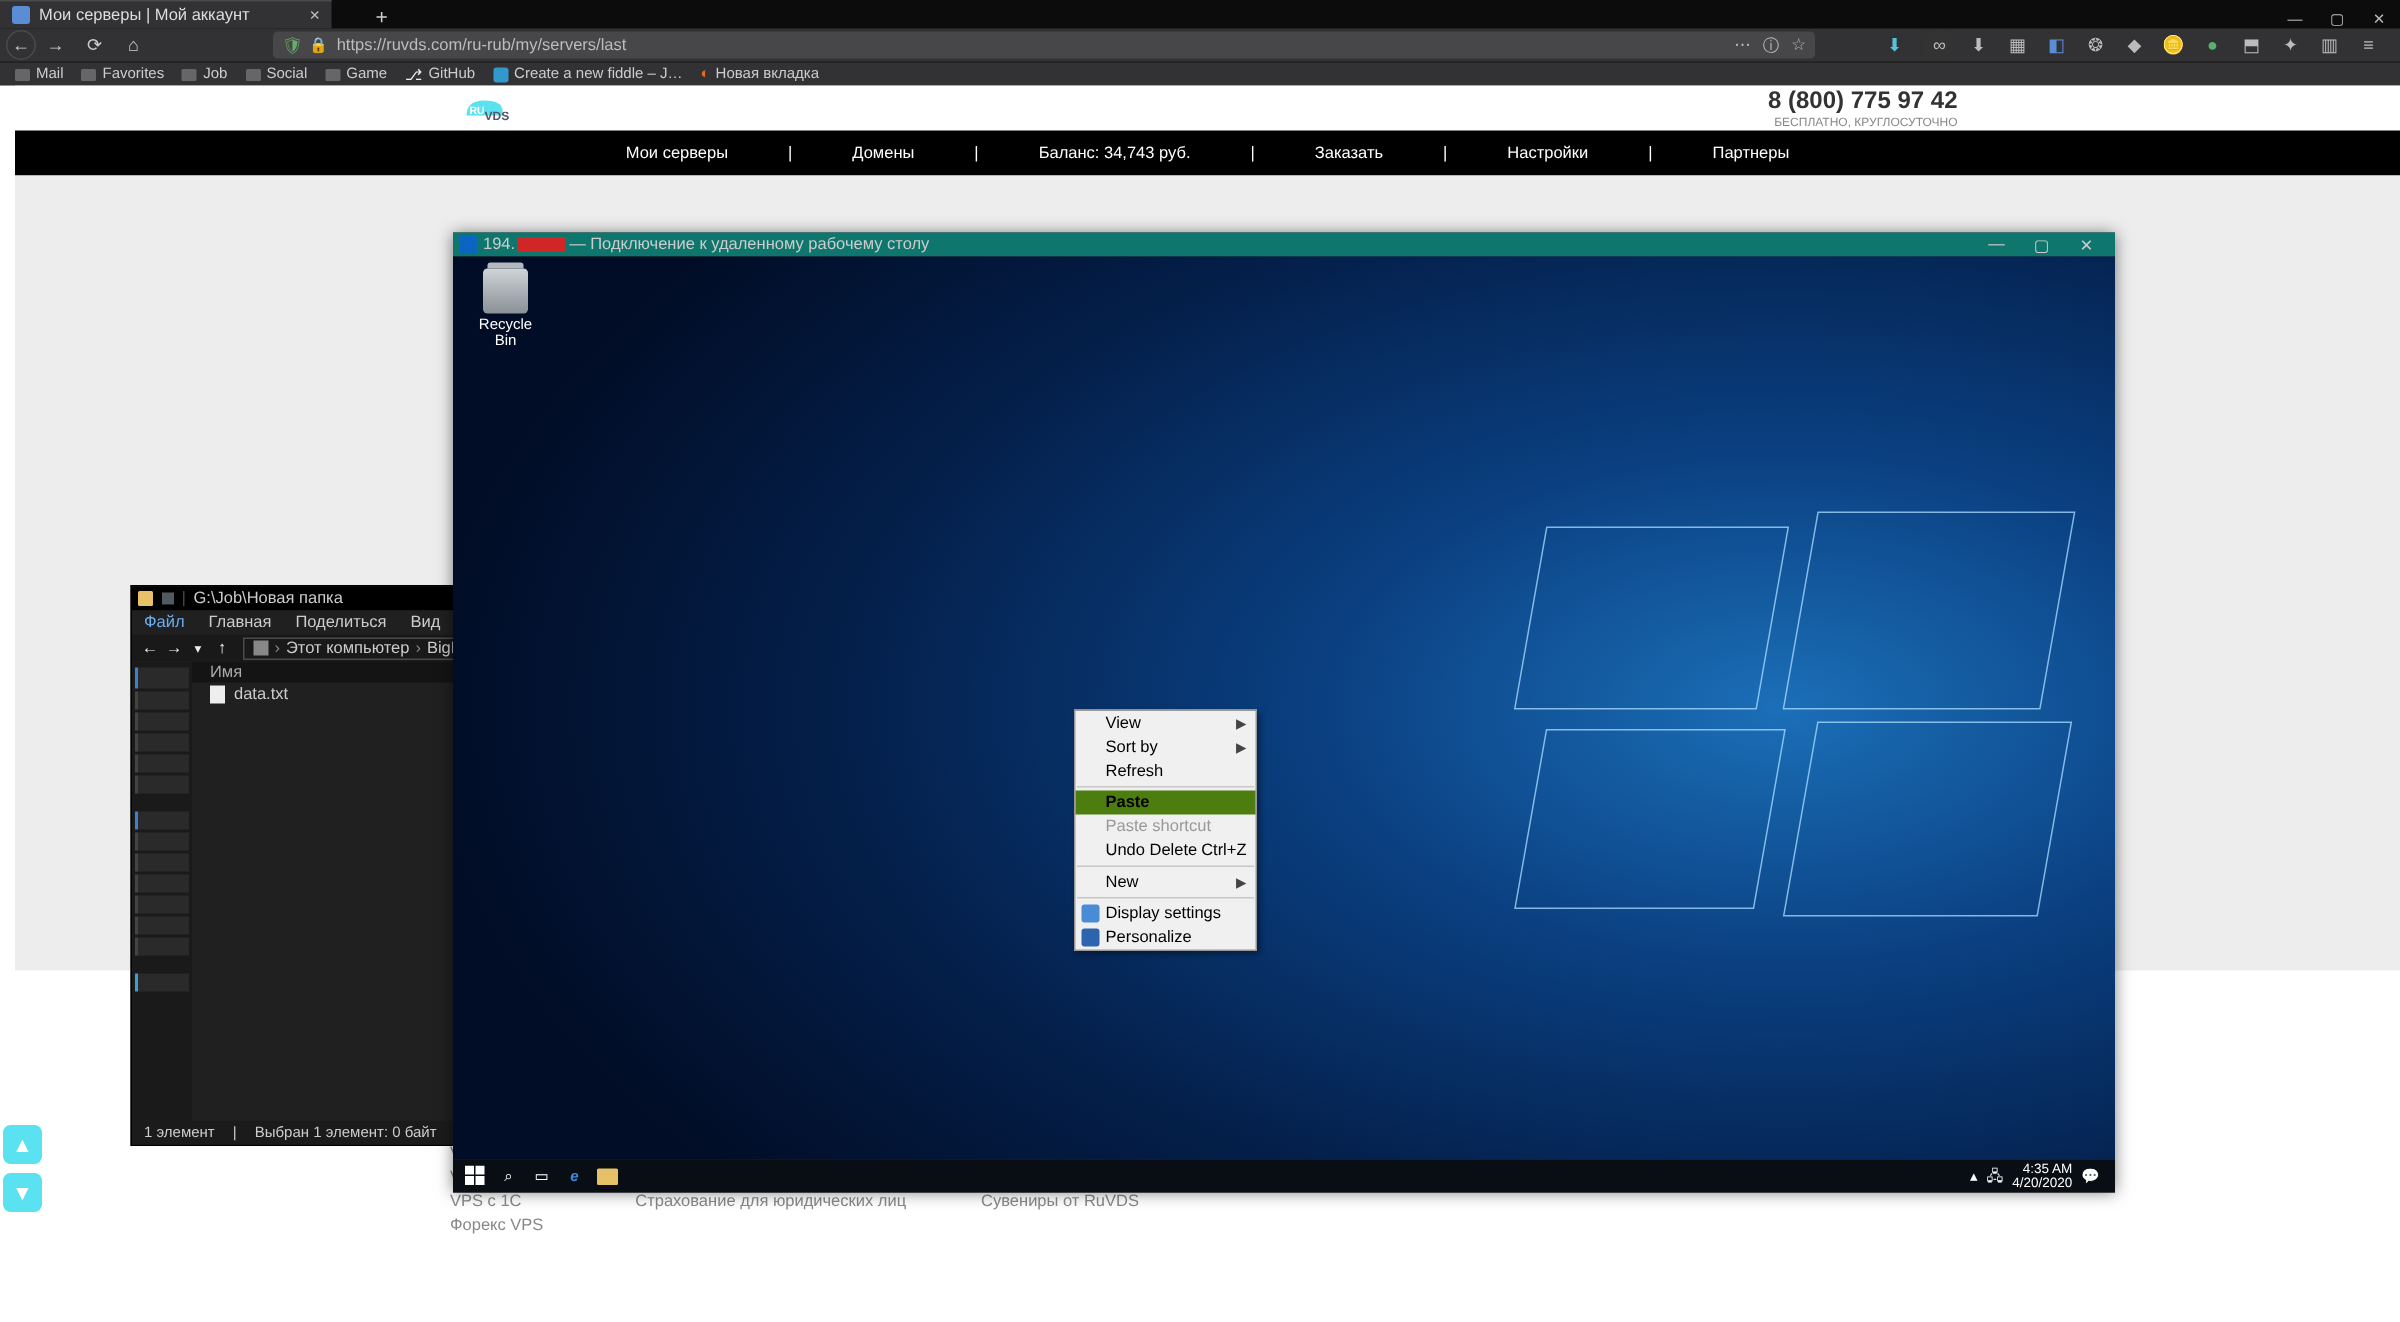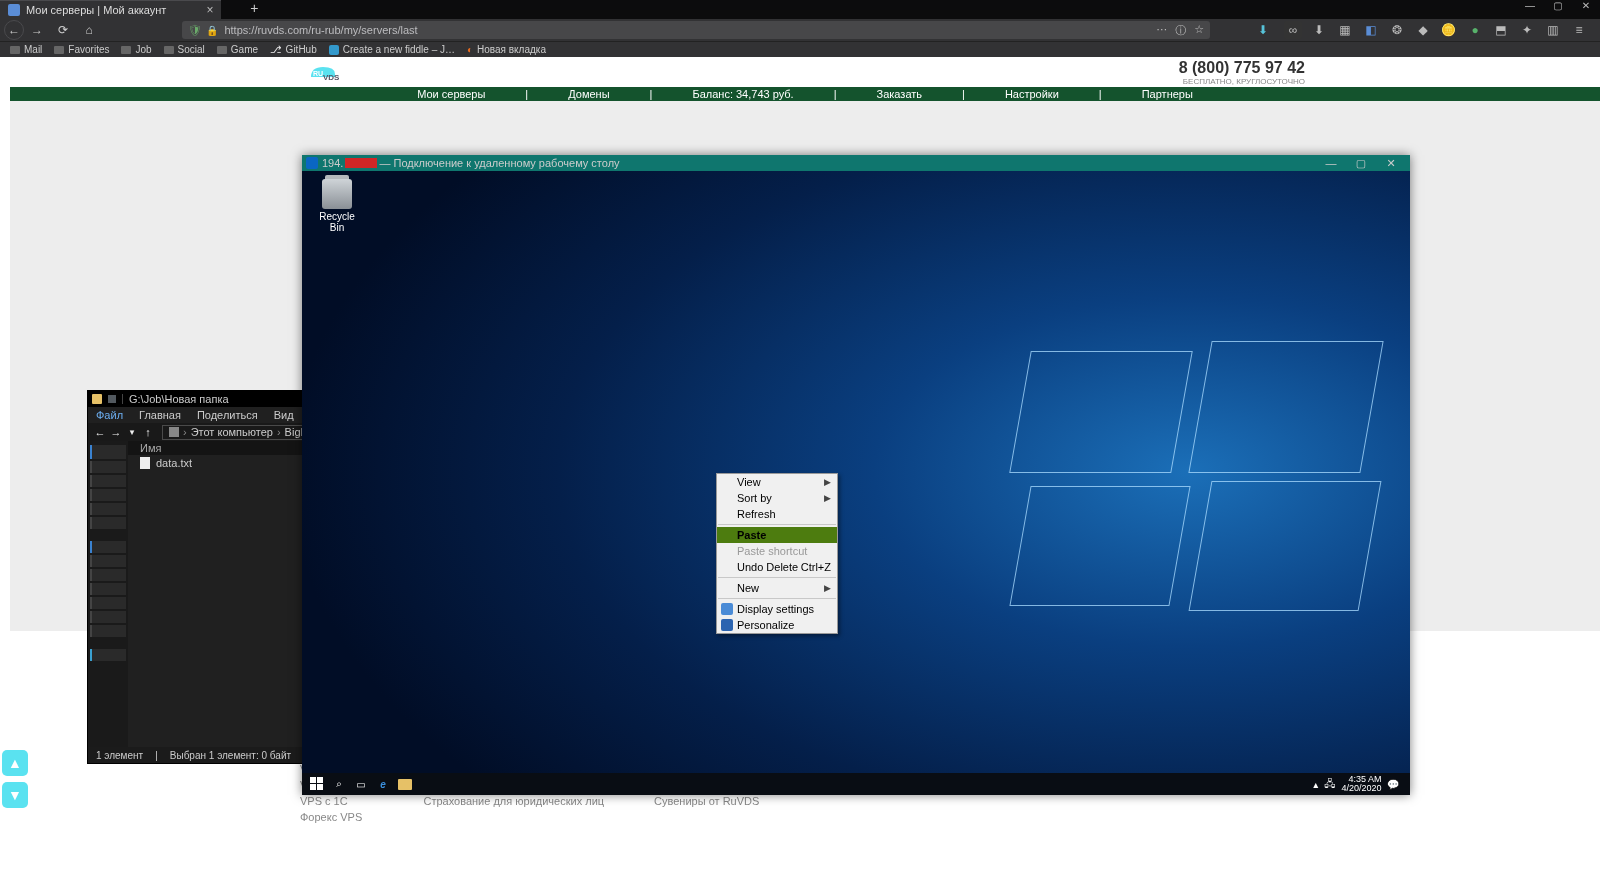--- a/index.html
+++ b/index.html
@@ -1,18 +1,18 @@
 <!DOCTYPE html>
 <html><head>
 <meta charset="utf-8">
 <style>
 * { margin:0; padding:0; box-sizing:border-box; font-family:"Segoe UI",Tahoma,Arial,sans-serif; -webkit-font-smoothing:antialiased; }
 html,body{width:1600px;height:881px;overflow:hidden;background:#0c0c0d;color:#ccc;}
 
-.ff-titlebar{height:19px;background:#0c0c0d;display:flex;align-items:flex-start;gap:23px;}
+.ff-titlebar{height:19px;background:#0c0c0d;display:flex;align-items:flex-end;gap:23px;}
 .ff-tab{display:flex;align-items:center;padding:0 8px;background:#323234;color:#ddd;font-size:11px;height:19px;border-top:1px solid #4a4a4d;}
 .ff-tab .site-icon{width:12px;height:12px;background:#5a8dd6;border-radius:2px;margin-right:6px;}
 .ff-tab .close-icon{margin-left:40px;color:#bbb;font-size:12px;cursor:pointer;}
 .ff-newtab{width:20px;display:flex;align-items:center;justify-content:center;color:#ccc;font-size:14px;cursor:pointer;}
 .ff-winctrl{margin-left:auto;display:flex;}
 .ff-winctrl span{width:28px;display:flex;align-items:center;justify-content:center;color:#bbb;font-size:10px;}
 .ff-toolbar{height:22px;background:#323234;display:flex;align-items:center;padding:0 4px;color:#ccc;}
 .ff-nav-btn{width:26px;height:20px;display:flex;align-items:center;justify-content:center;font-size:12px;}
 .ff-nav-back{width:20px;height:20px;border:1px solid #4a4a4d;border-radius:50%;display:flex;align-items:center;justify-content:center;font-size:12px;}
 .ff-urlbar{flex:1;margin:0 40px 0 80px;height:18px;background:#474749;border-radius:3px;display:flex;align-items:center;padding:0 6px;font-size:11px;color:#bcbcbf;position:relative;}
@@ -27,21 +27,21 @@
 .page{position:relative;height:824px;overflow:hidden;background:#fff;padding-left:10px;}
 .site-top{height:30px;background:#fff;display:flex;align-items:center;justify-content:center;}
 .site-inner{width:1000px;display:flex;align-items:center;gap:20px;}
 .site-logo{width:52px;height:22px;display:flex;align-items:center;justify-content:center;font-size:10px;color:#fff;}
 .site-nav{display:flex;gap:18px;font-size:11px;color:#555;}
 .site-nav span{white-space:nowrap;}
 .site-support{color:#2b6fd1;}
 .site-phone{margin-left:auto;text-align:right;}
 .site-phone .num{font-size:16px;font-weight:bold;color:#333;}
 .site-phone .sub{font-size:8px;color:#888;text-transform:uppercase;}
-.site-ribbon{height:14px;background:#14532d;display:flex;justify-content:center;align-items:center;font-size:11px;color:#fff;}
+.site-ribbon{height:30px;background:#000000;display:flex;justify-content:center;align-items:center;font-size:11px;color:#fff;}
 .site-ribbon-inner{width:1000px;display:flex;gap:40px;justify-content:center;}
 .site-ribbon a{color:#fff;text-decoration:none;}
 .site-body{height:530px;background:#ededed;}
 .site-footer{position:absolute;left:0;right:0;top:680px;background:#fff;display:flex;justify-content:center;}
 .site-footer-inner{width:1000px;display:flex;gap:50px;padding:10px 0;font-size:11px;color:#888;}
 .fcol{display:flex;flex-direction:column;gap:4px;}
 
 .scroll-btn{position:absolute;left:2px;width:26px;height:26px;background:#5ae2f0;border-radius:5px;display:flex;align-items:center;justify-content:center;color:#fff;font-size:14px;}
 
 .local-explorer{position:absolute;left:87px;top:333px;width:430px;height:374px;background:#2b2b2b;color:#ccc;font-size:11px;display:flex;flex-direction:column;border:1px solid #000;}

